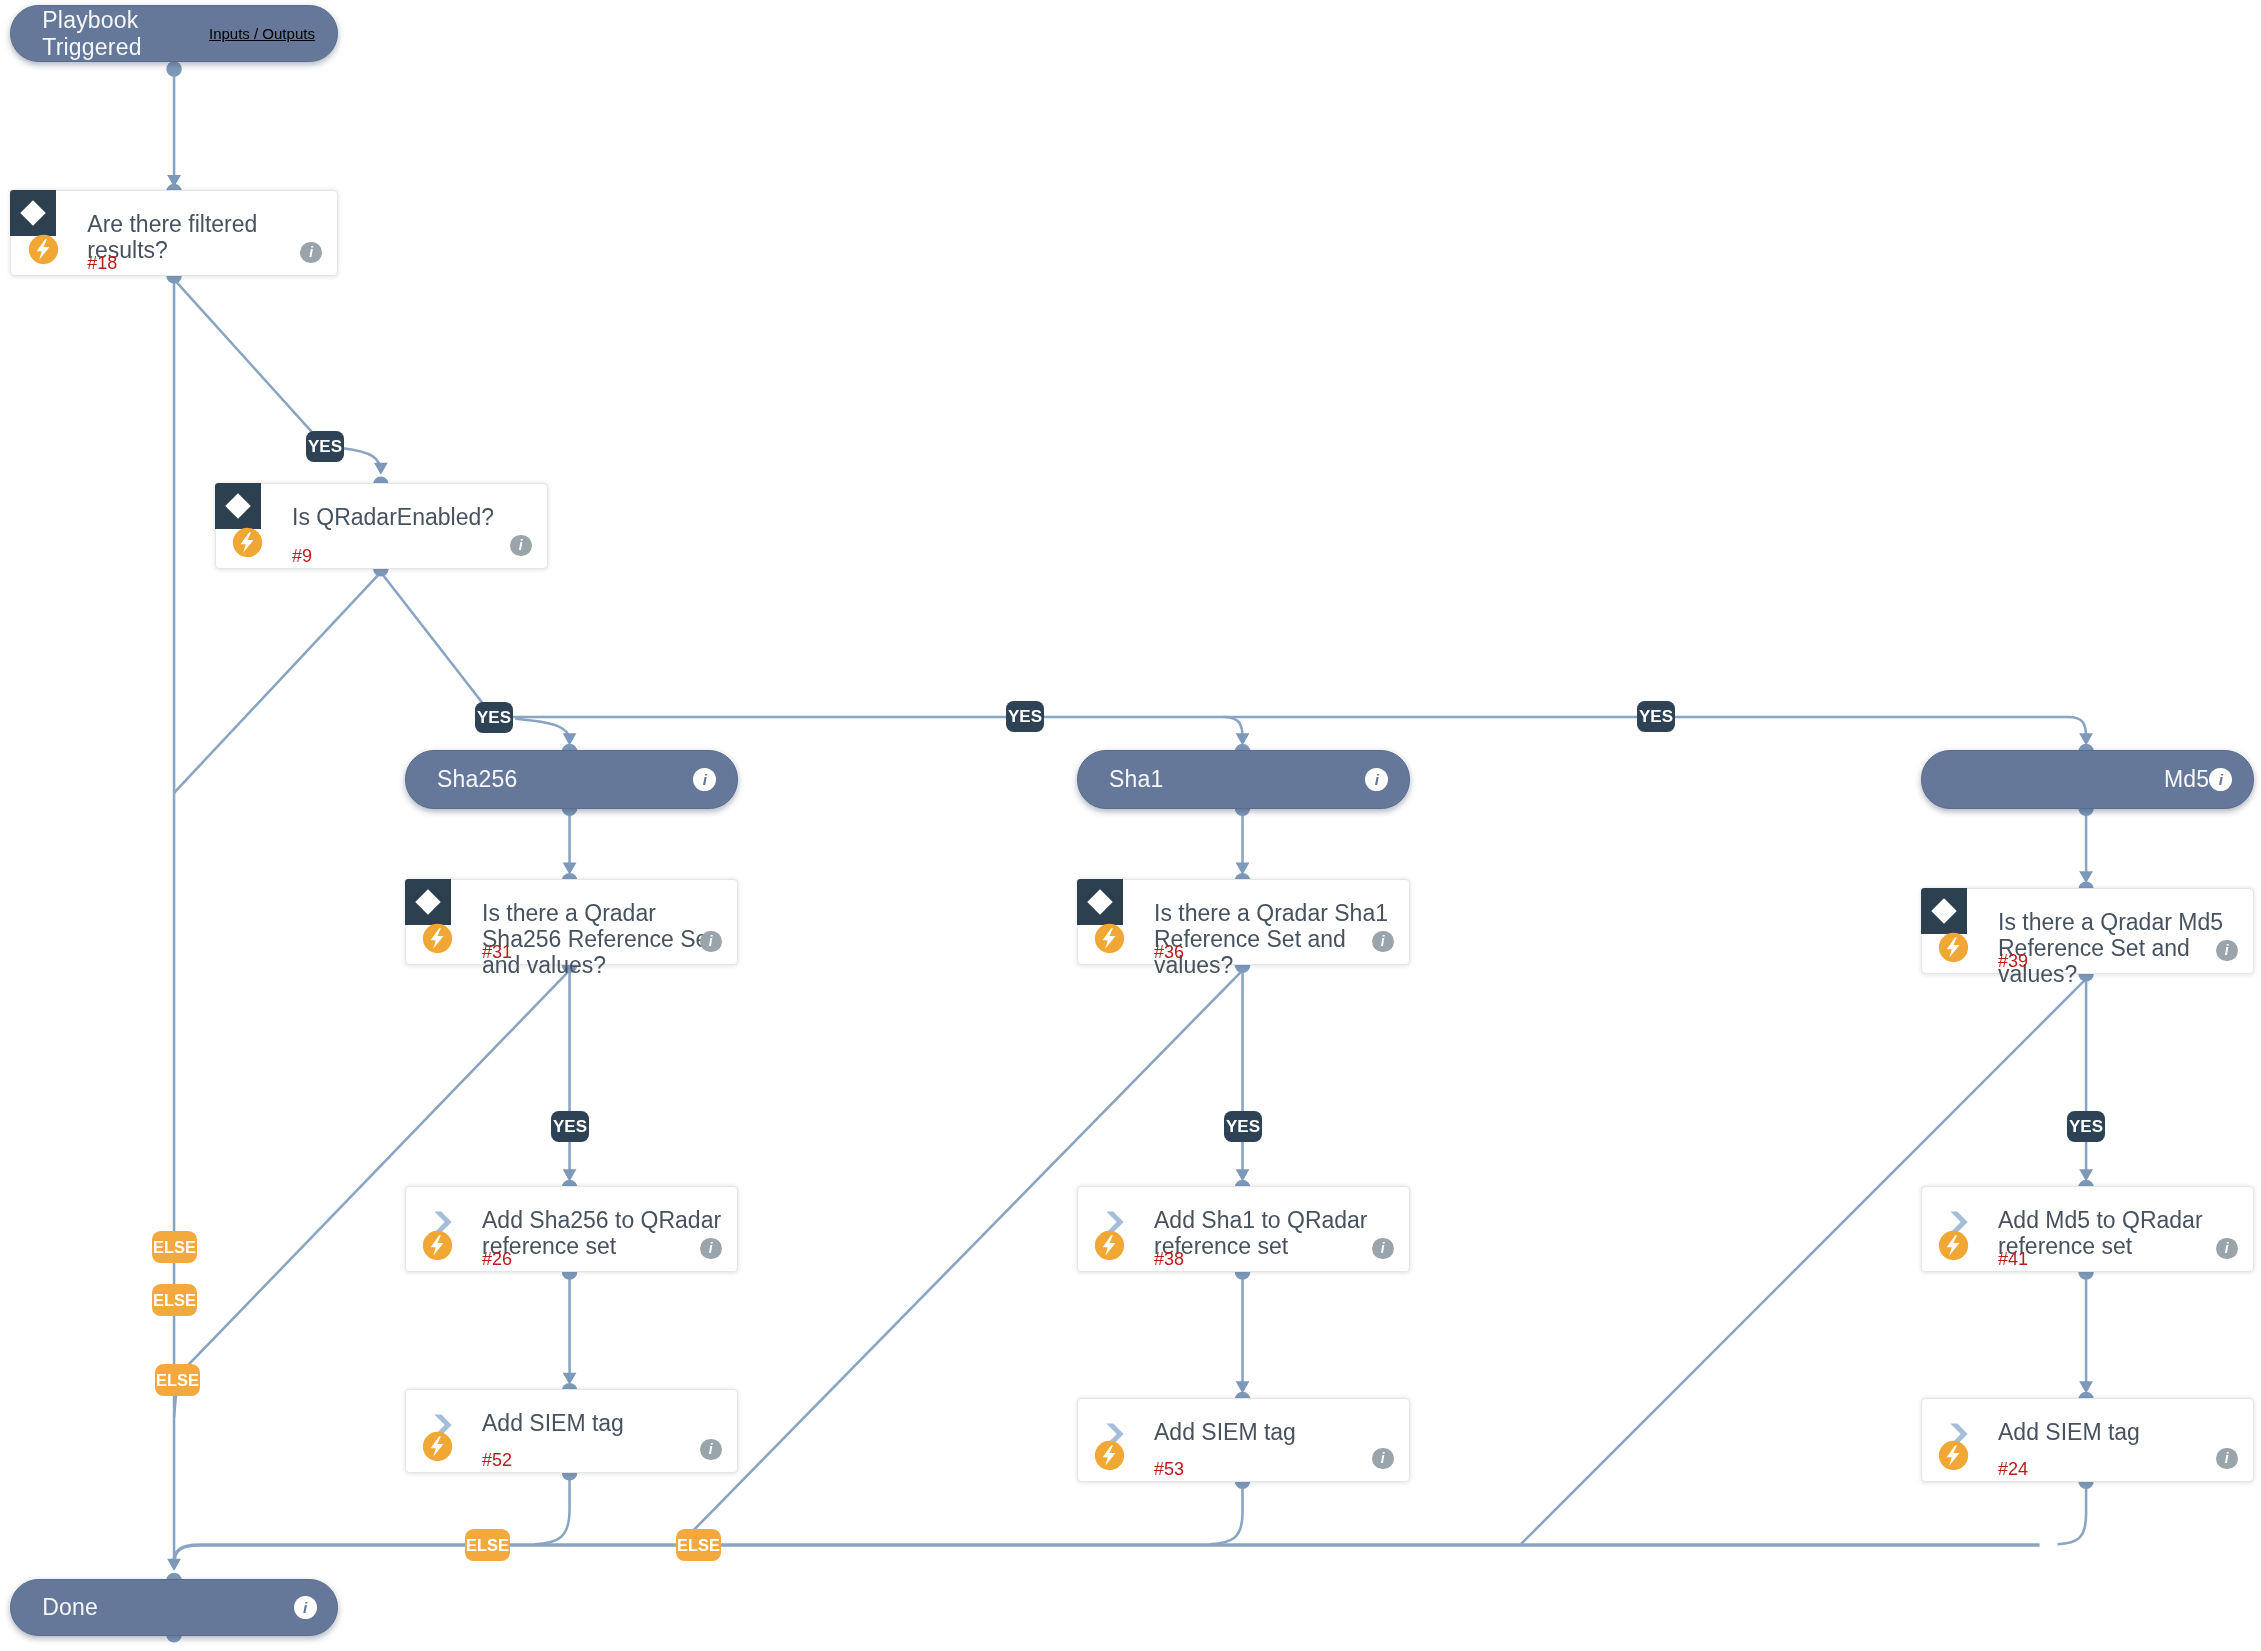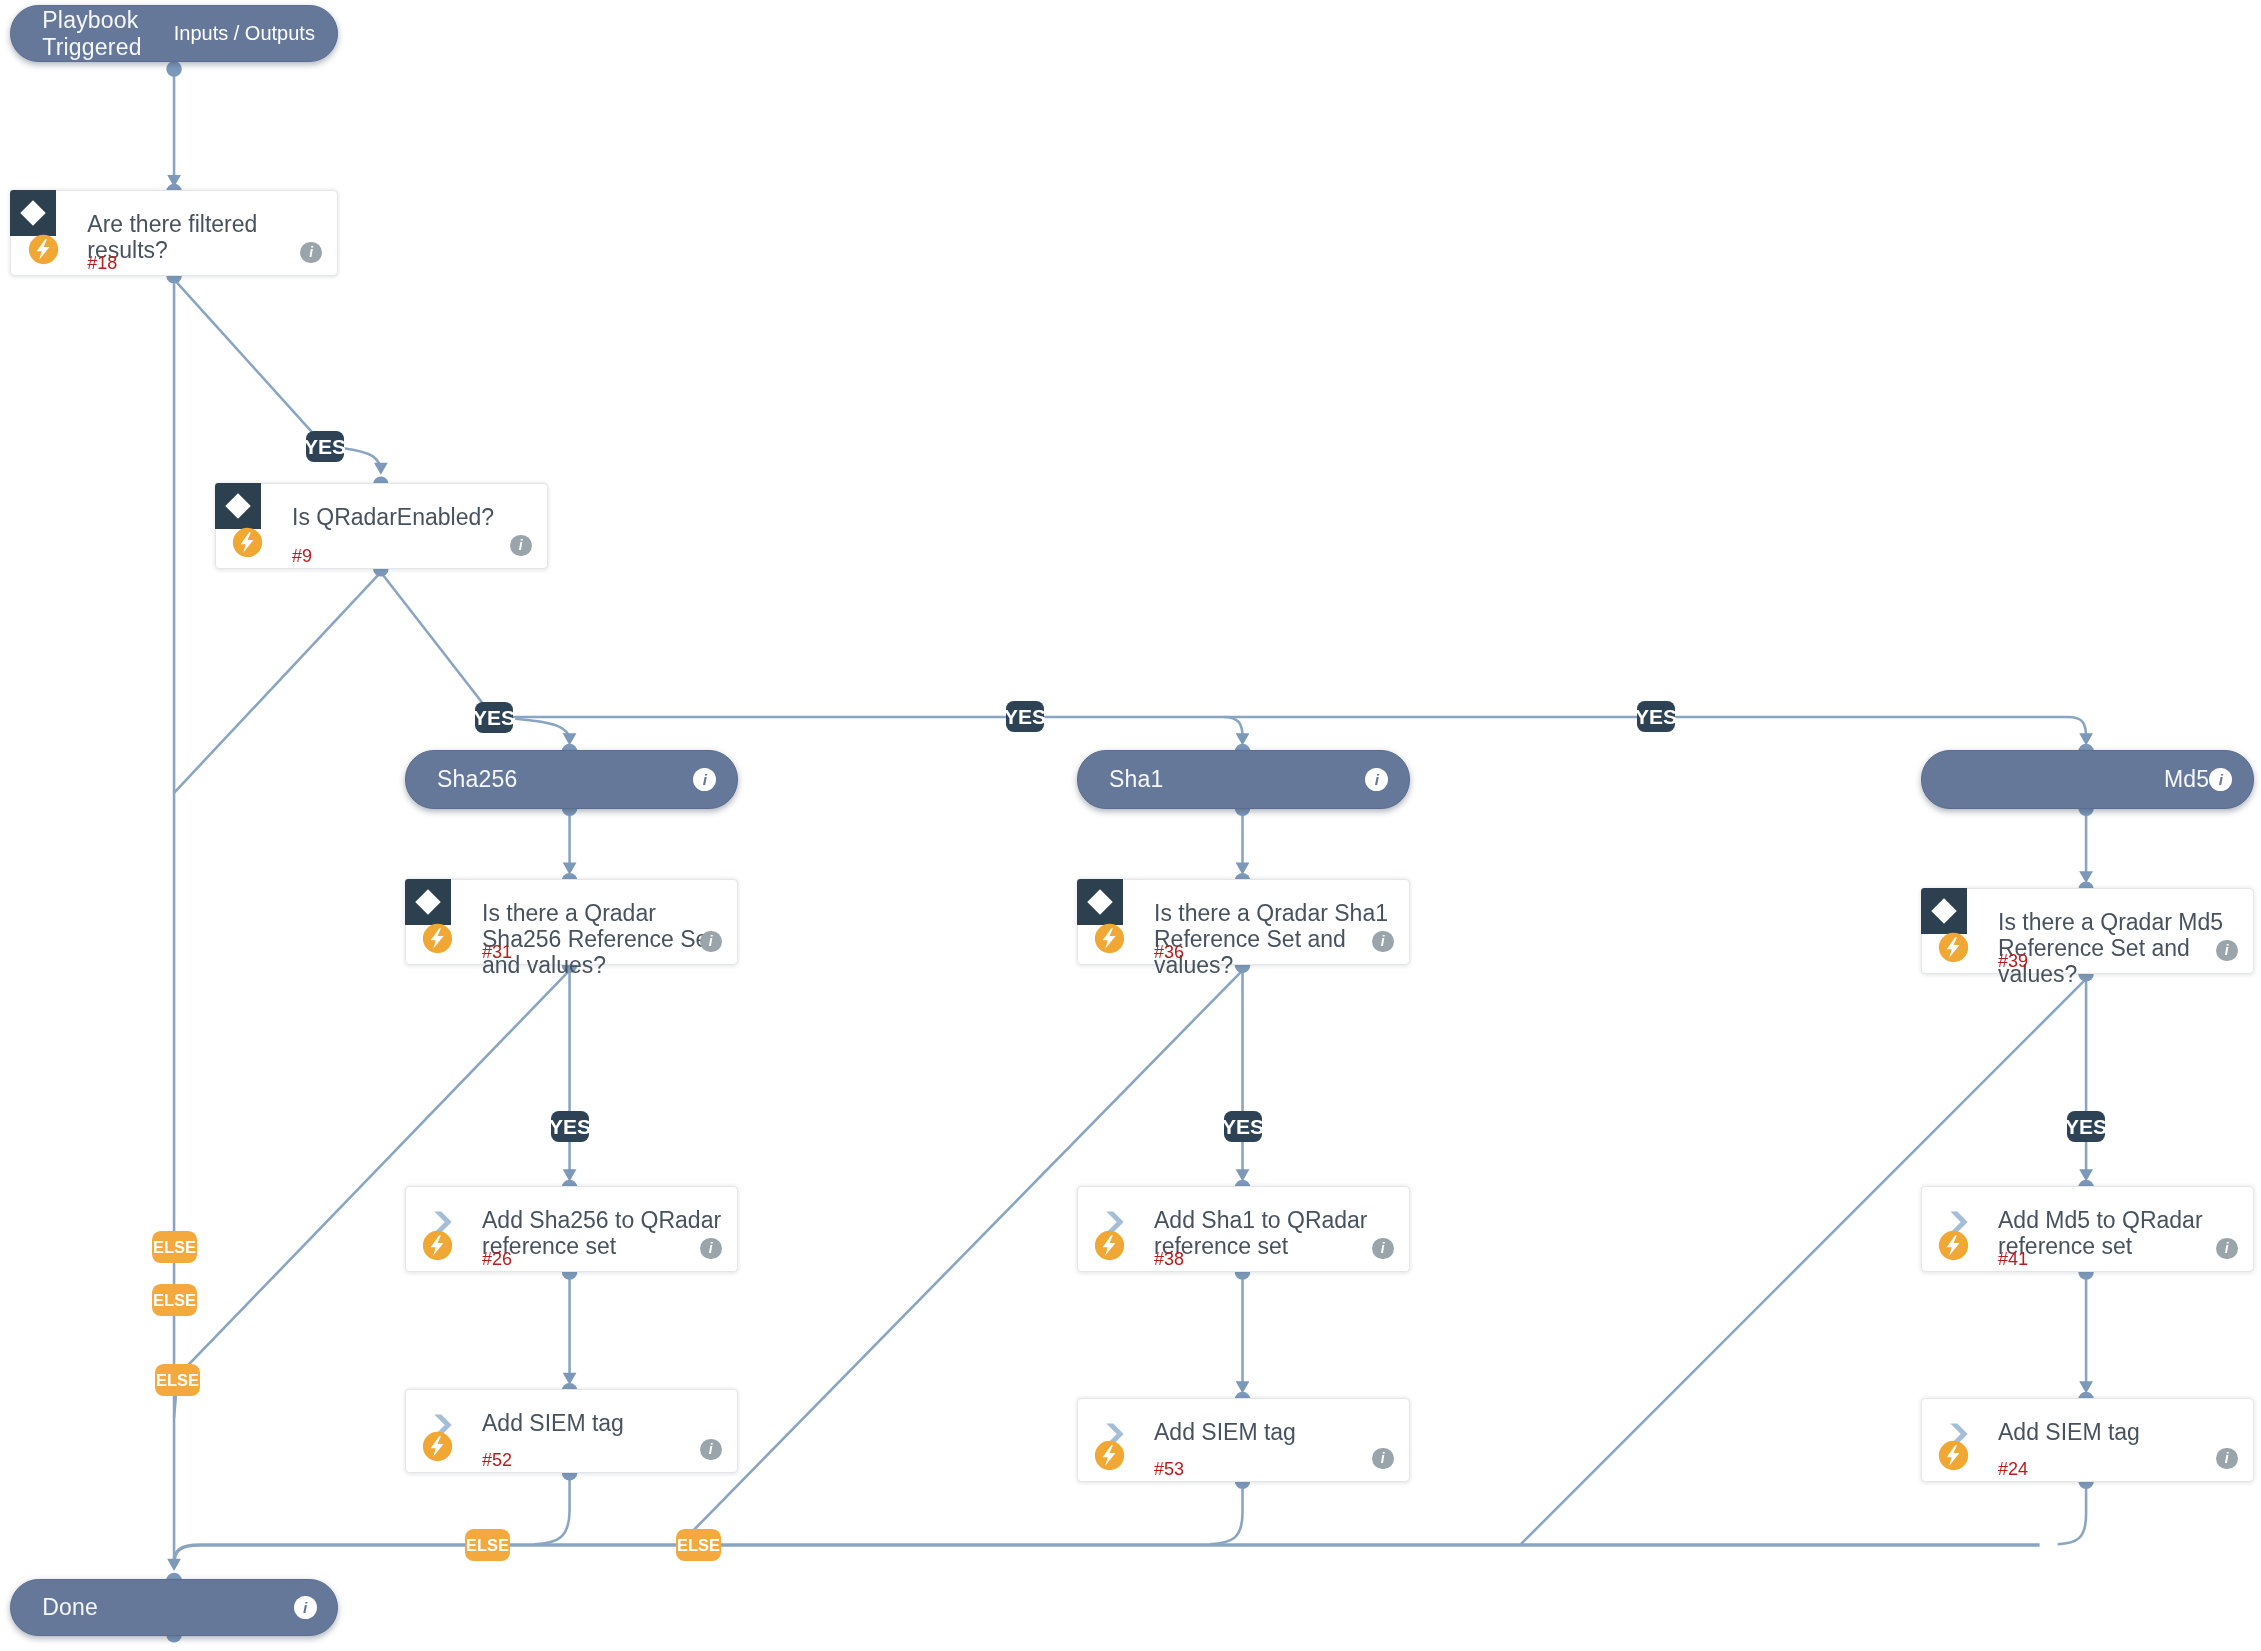--- a/index.html
+++ b/index.html
@@ -6,21 +6,21 @@
   body{position:relative;width:2261px;height:1652px;overflow:hidden;
        font-family:"Liberation Sans","DejaVu Sans",sans-serif;}
   #canvas{position:absolute;inset:0;}
   svg.edges{position:absolute;left:0;top:0;z-index:1;}
 
   
   .pill{position:absolute;z-index:2;background:#657899;border:0.9px solid #5a6d90;
         border-radius:29px;box-shadow:0 2.6px 6px rgba(50,62,84,.40);
         display:flex;align-items:center;cursor:pointer;}
   .pill-title{color:#f5f7fa;font-size:23px;margin-left:31px;flex:1;letter-spacing:0.2px;}
-  .pill-action{color:#ffffff;font-size:20px;margin-right:22.4px;}
+  .pill-action{color:#000000;font-size:15px;margin-right:22.4px;text-decoration:underline;}
   .pill-info{width:23px;height:23px;border-radius:50%;background:#ffffff;color:#657899;
              font-size:15.5px;font-weight:bold;font-style:italic;display:flex;align-items:center;
              justify-content:center;margin-right:20.7px;flex:0 0 auto;}
 
   
   .card{position:absolute;z-index:2;background:#ffffff;border:0.9px solid #e3e6e9;
         border-radius:4.3px;box-shadow:0 0.9px 4.3px rgba(40,50,60,.14);cursor:pointer;}
   .cond-icon{position:absolute;left:-0.9px;top:-0.9px;width:46px;height:46px;background:#2d4050;
              border-radius:3.4px 0 0 0;}
   .diamond{position:absolute;left:13.8px;top:13.8px;width:18px;height:18px;background:#ffffff;
@@ -30,21 +30,21 @@
   .w280{max-width:241px;} .w300{max-width:259px;} .w330{max-width:284px;}
   .bolt{position:absolute;left:16.4px;bottom:10.3px;}
   .nid{position:absolute;left:76px;bottom:1px;font-size:18px;color:#b91c1c;}
   .info{position:absolute;right:15.5px;bottom:12px;width:21.5px;height:21.5px;border-radius:50%;
         background:#9aa4ab;color:#ffffff;font-size:13.8px;font-weight:bold;font-style:italic;
         display:flex;align-items:center;justify-content:center;}
 
   
   .badge{position:absolute;z-index:3;display:flex;align-items:center;justify-content:center;
          color:#ffffff;font-weight:bold;}
-  .badge-yes{width:38px;height:31px;border-radius:7.8px;background:#2d4254;font-size:21px;}
+  .badge-yes{width:38px;height:31px;border-radius:7.8px;background:#2d4254;font-size:17px;}
   .badge-else{width:45px;height:32px;border-radius:8.6px;background:#f3a93e;font-size:16.4px;}
 </style>
 </head>
 <body>
 
 <div id="canvas">
 
 <svg class="edges" width="2261" height="1652" viewBox="0 0 2624 1917">
   <g fill="none" stroke="#8aa5c2" stroke-width="3">
 

